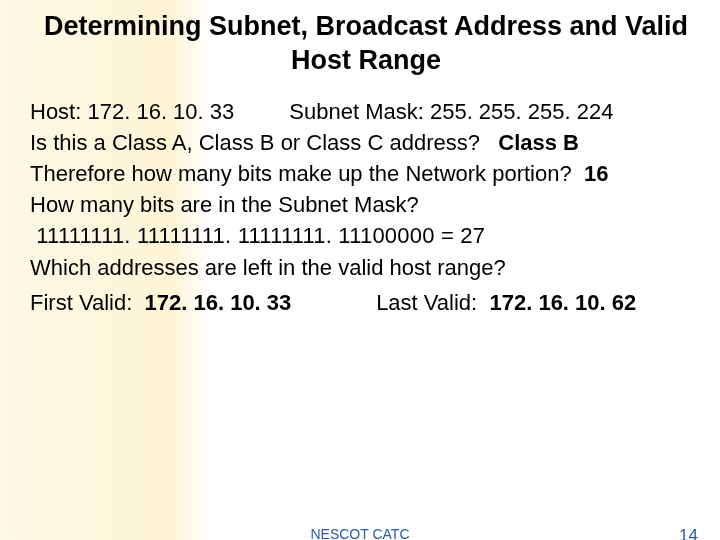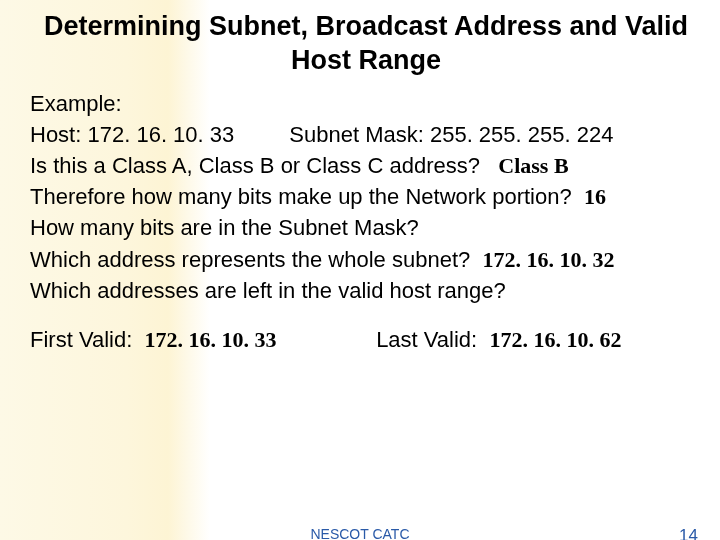--- a/index.html
+++ b/index.html
@@ -25,29 +25,29 @@
     position: relative;
     z-index: 1;
     padding: 10px 18px 0 30px;
     box-sizing: border-box;
   }
   .title {
     font-size: 27px;
     font-weight: bold;
     text-align: center;
     line-height: 1.25;
-    margin-bottom: 10px;
+    margin-bottom: 18px;
   }
   .line {
     font-size: 22px;
     line-height: 1.42;
   }
   .bold { font-weight: normal; }
-  .answer { font-weight: bold; font-family: Liberation Serif, serif; }
-  .pair { margin-top: 18px; }
+  .answer { font-weight: bold; }
+  .pair { margin-top: 4px; }
   .col { display: inline-block; }
   .col.left { width: 340px; }
   .footer {
     position: absolute;
     bottom: 14px;
     left: 0; width: 720px;
     z-index: 2;
   }
   .footer-center {
     position: absolute;
@@ -64,48 +64,46 @@
   }
 </style>
 </head>
 <body>
 
 <div class="bgband"></div>
 
 <div class="slide">
   <div class="title">Determining Subnet, Broadcast Address and Valid Host Range</div>
 
-  <div class="line">Example:</div>
 
   <div class="line">
     <span class="bold">Host:</span>
     <span>172. 16. 10. 33</span>
     &nbsp;&nbsp;&nbsp;&nbsp;&nbsp;&nbsp;&nbsp;
     <span class="bold">Subnet Mask:</span>
     <span>255. 255. 255. 224</span>
   </div>
 
   <div class="line">
     <span>Is this a Class A, Class B or Class C address?</span>&nbsp;&nbsp;
     <span class="answer">Class B</span>
   </div>
 
   <div class="line">
     <span>Therefore how many bits make up the Network portion?</span>&nbsp;
     <span class="answer">16</span>
   </div>
 
   <div class="line">How many bits are in the Subnet Mask?</div>
+  <div class="line bold" style="letter-spacing:0.2px;">
+    &nbsp;<span>11111111. 11111111. 11111111. 11100000 = 27</span>
+  </div>
 
 
 
-  <div class="line">
-    <span>Which address represents the whole subnet?</span>&nbsp;
-    <span class="answer">172. 16. 10. 32</span>
-  </div>
 
 
   <div class="line">Which addresses are left in the valid host range?</div>
 
   <div class="line pair">
     <span class="col left">
       <span class="bold">First Valid:</span>&nbsp;
       <span class="answer">172. 16. 10. 33</span>
     </span>
     <span class="col">

